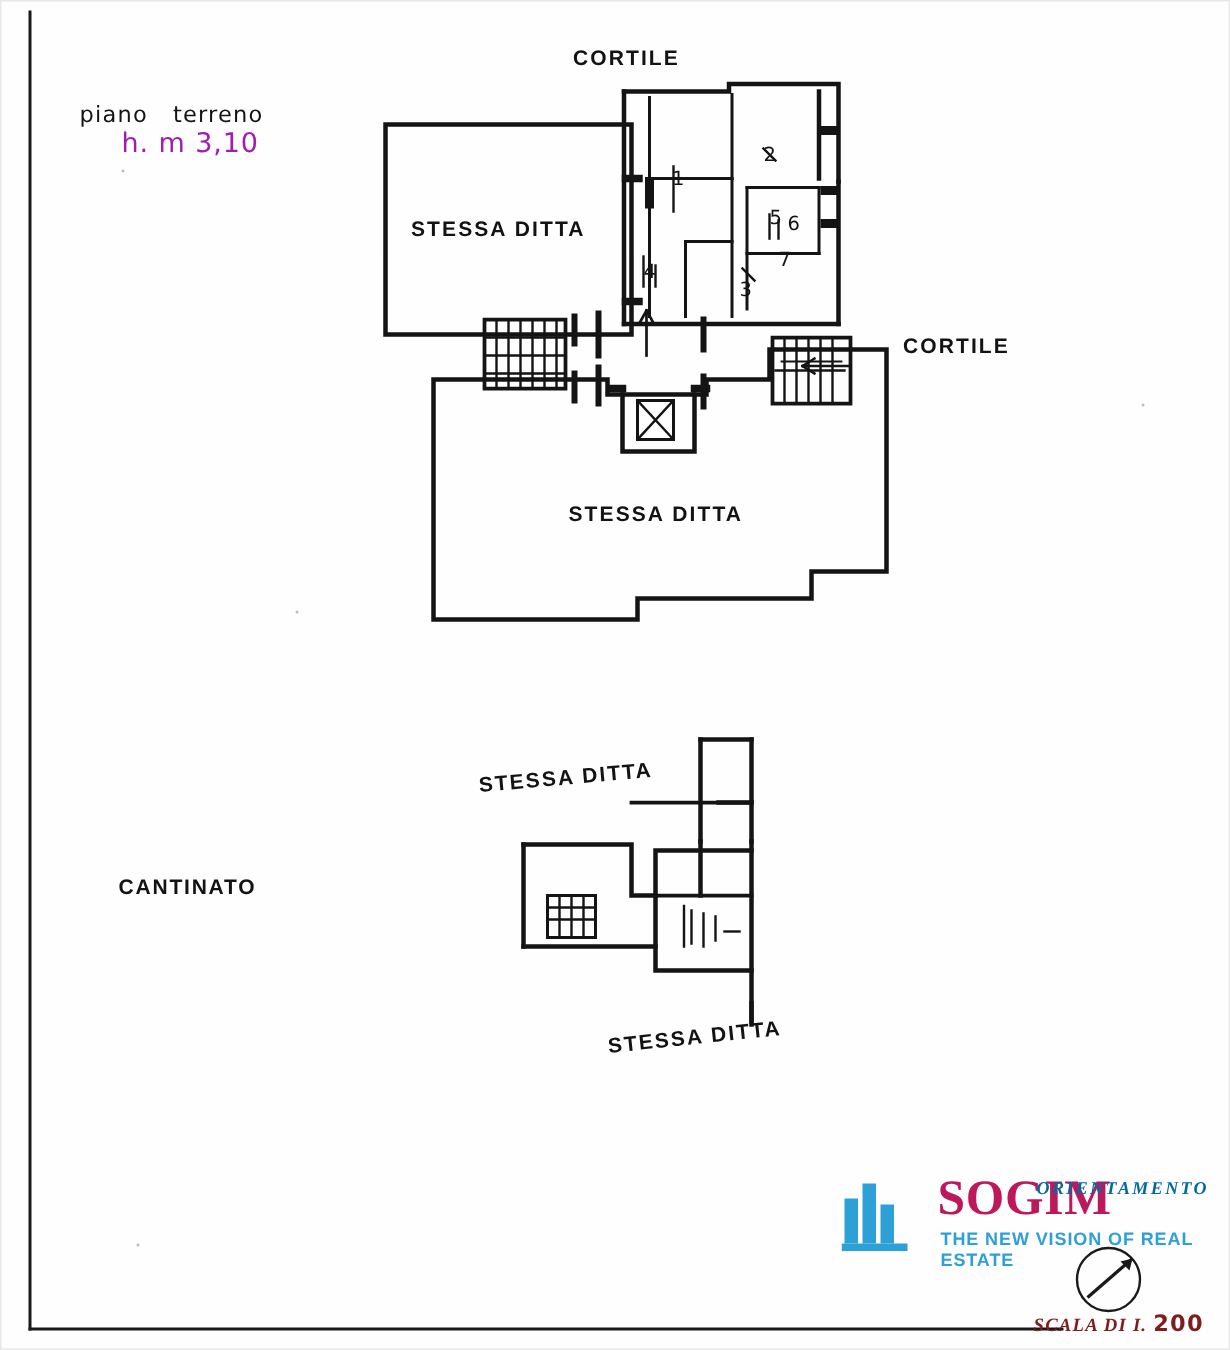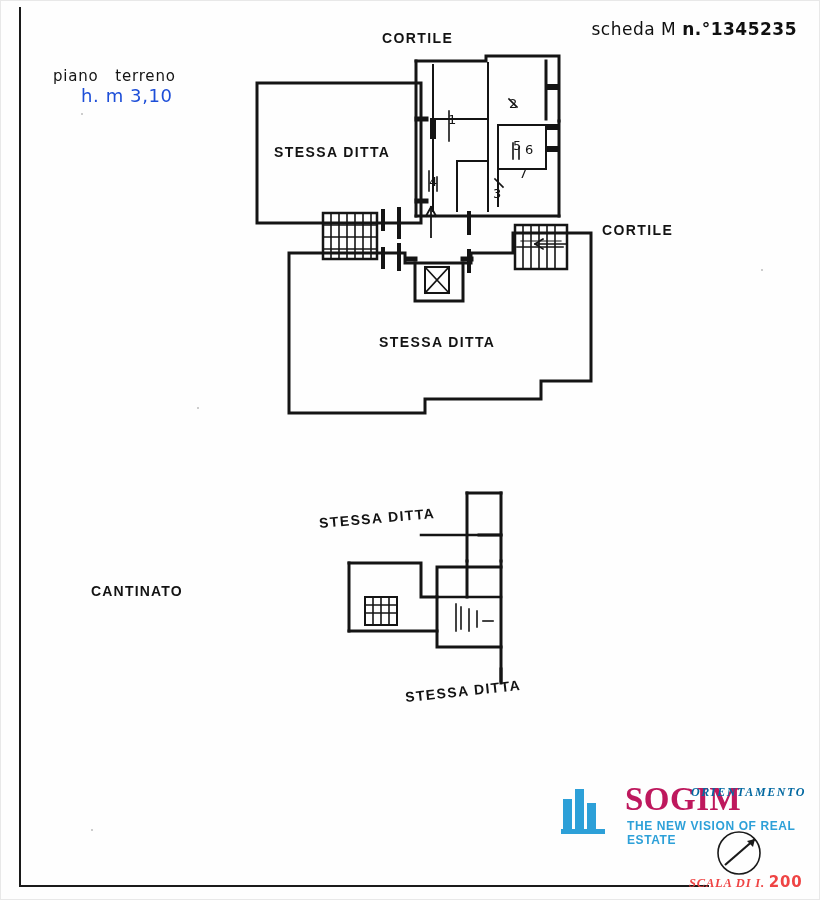--- a/index.html
+++ b/index.html
@@ -78,32 +78,31 @@
     color: #141414;
     letter-spacing: 0.8px;
     margin-top: 18px;
   }
   .hm {
     position: absolute;
     left: 80px;
     top: 84px;
     font-family: "DejaVu Sans", sans-serif;
     font-size: 18px;
-    color: #1d4ed8;
+    color: #a21caf;
     letter-spacing: 0.6px;
   }
   .cantinato {
     position: absolute;
     left: 78px;
     top: 582px;
     font-size: 14px;
     font-weight: 700;
     letter-spacing: 1.2px;
     color: #131313;
-    margin-left: 12px;
   }
   svg.plan {
     position: absolute;
     left: 0;
     top: 0;
     width: 820px;
     height: 900px;
   }
   
   .logo {
@@ -152,21 +151,21 @@
     letter-spacing: 0.6px;
   }
   .scala {
     position: absolute;
     left: 688px;
     top: 872px;
     font-family: "Liberation Serif", serif;
     font-style: italic;
     font-weight: 700;
     font-size: 12.5px;
-    color: #ef4444;
+    color: #7f1d1d;
     letter-spacing: 0.8px;
   }
   .scala .num {
     font-family: "DejaVu Sans", sans-serif;
     font-style: normal;
     font-size: 15px;
     font-weight: 700;
   }
   .compass {
     position: absolute;
@@ -192,25 +191,20 @@
   <div class="frame-bottom"></div>
 
   <div class="piano">
     <span>piano</span>
     &nbsp;
     <span>terreno</span>
   </div>
 
   <div class="hm">h. m 3,10</div>
 
-  <div class="scheda">
-    <span>scheda</span>
-    <span>M</span>
-    <b>n.°</b><b>1345235</b>
-  </div>
 
   <div class="cantinato">CANTINATO</div>
 
   <svg class="plan" viewBox="0 0 820 900">
     <g fill="none" stroke="#141414" stroke-linecap="square">
 
       <path d="M256 82 L420 82 L420 222 L256 222 Z" stroke-width="3"></path>
 
       <path d="M415 60 L485 60 L485 55 L558 55 L558 120" stroke-width="3"></path>
       <path d="M558 120 L558 215" stroke-width="3"></path>

